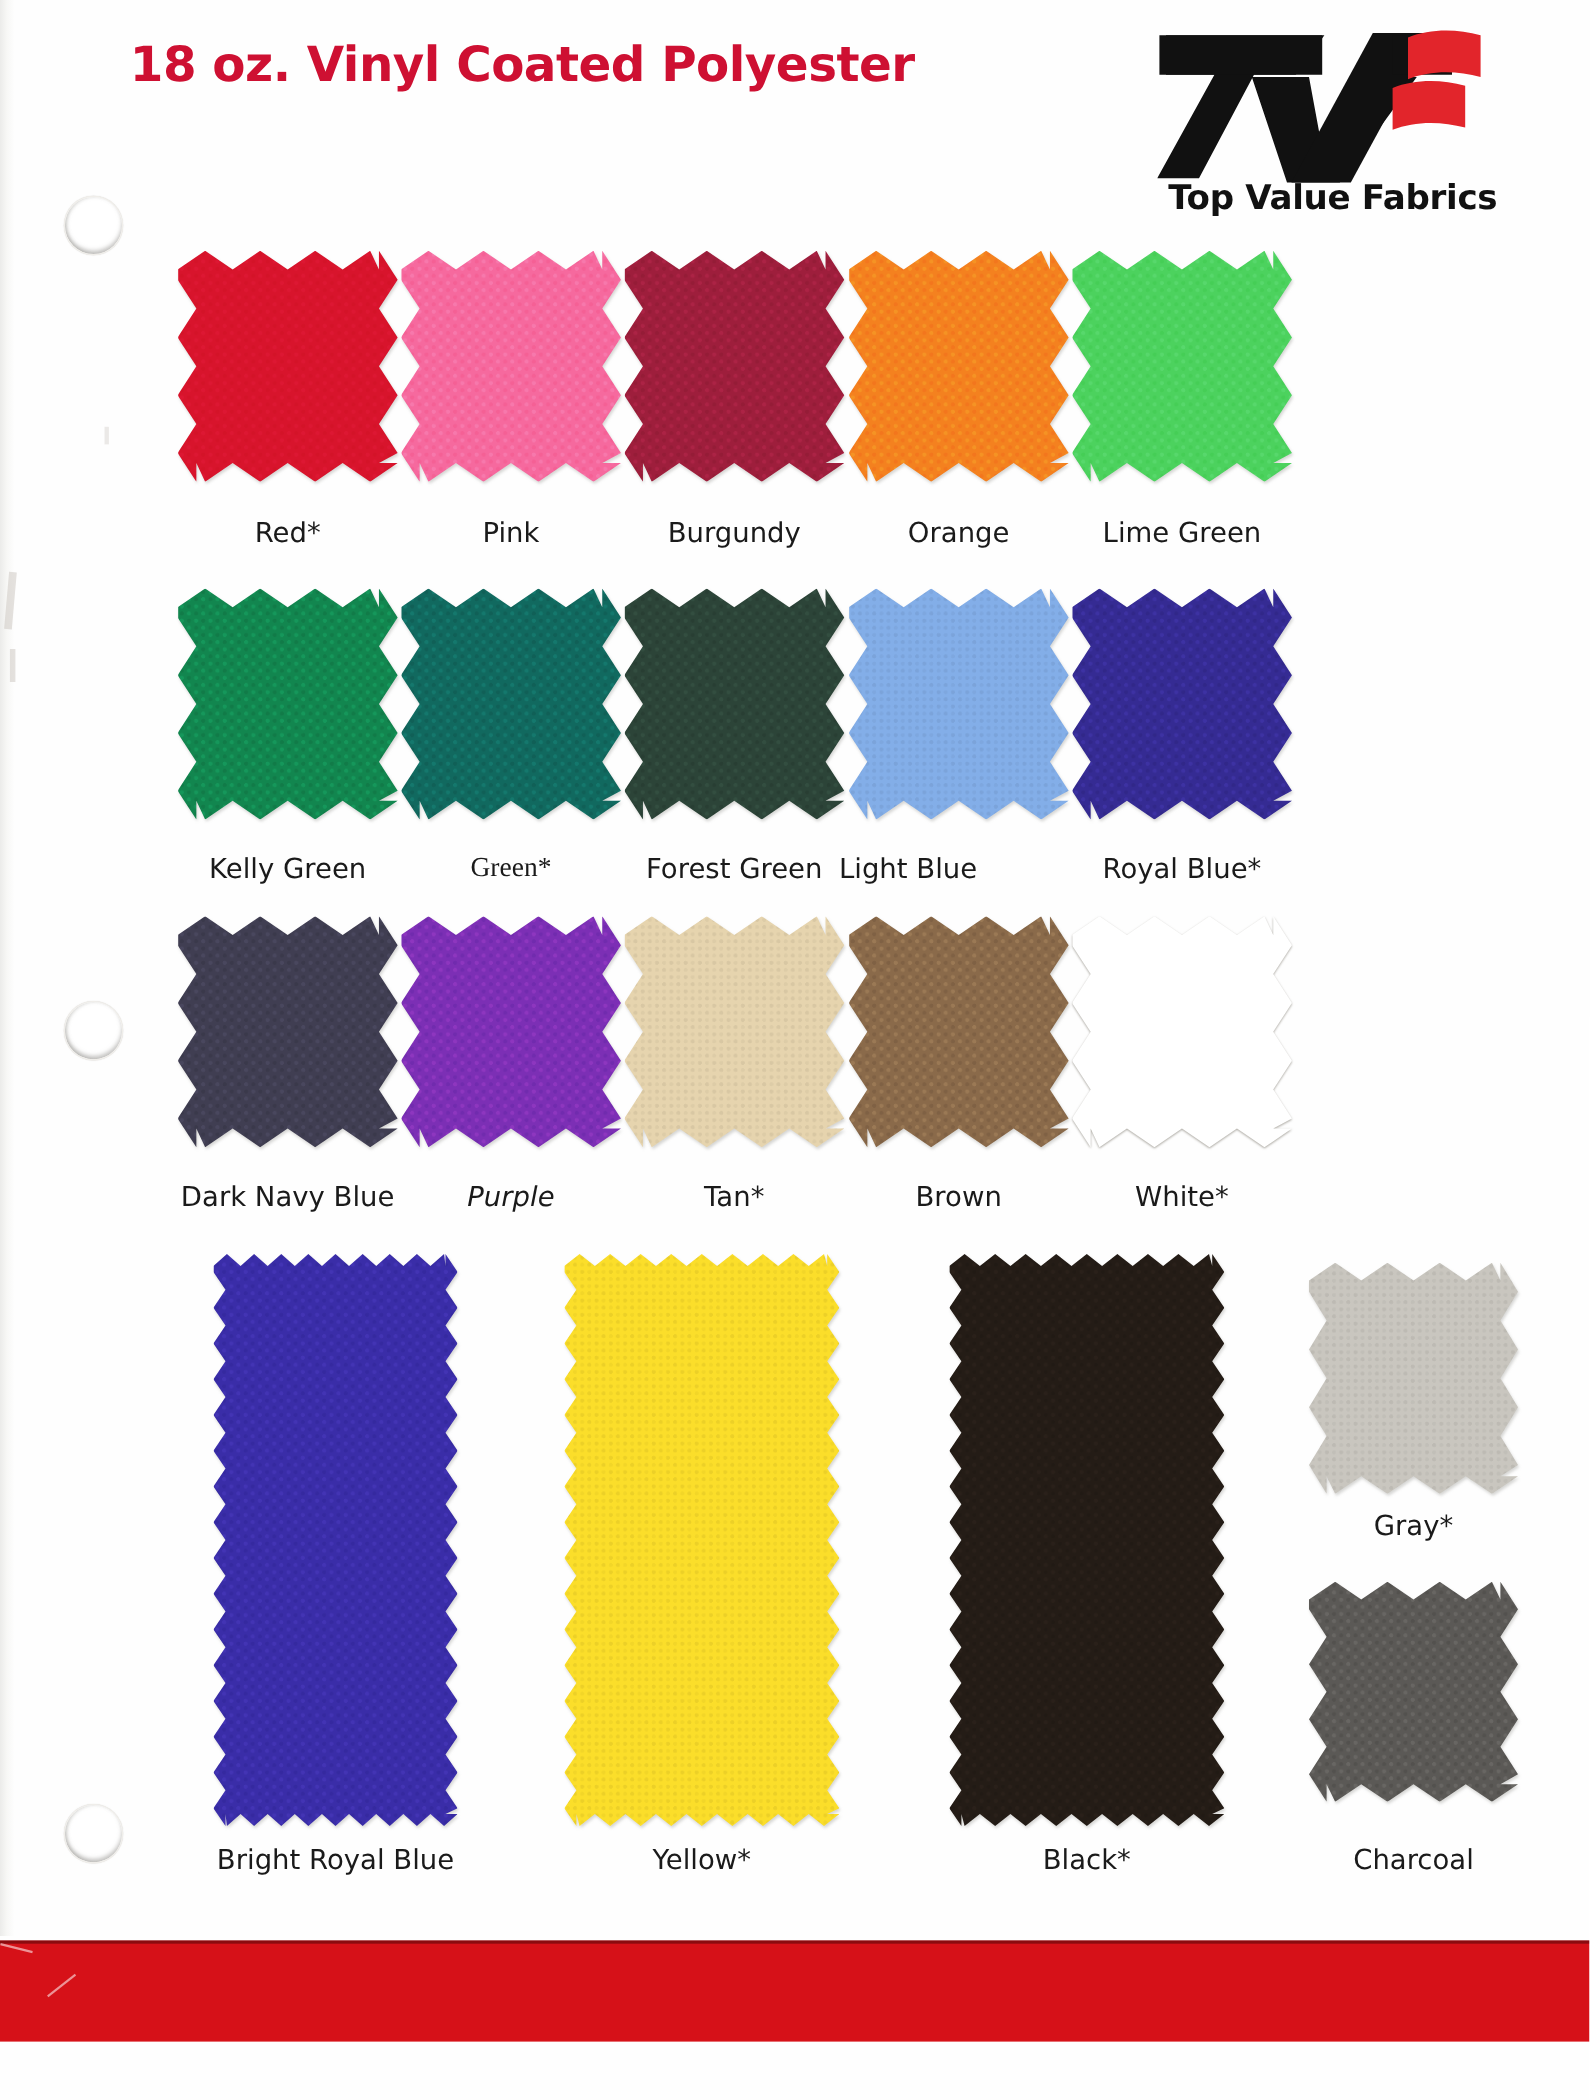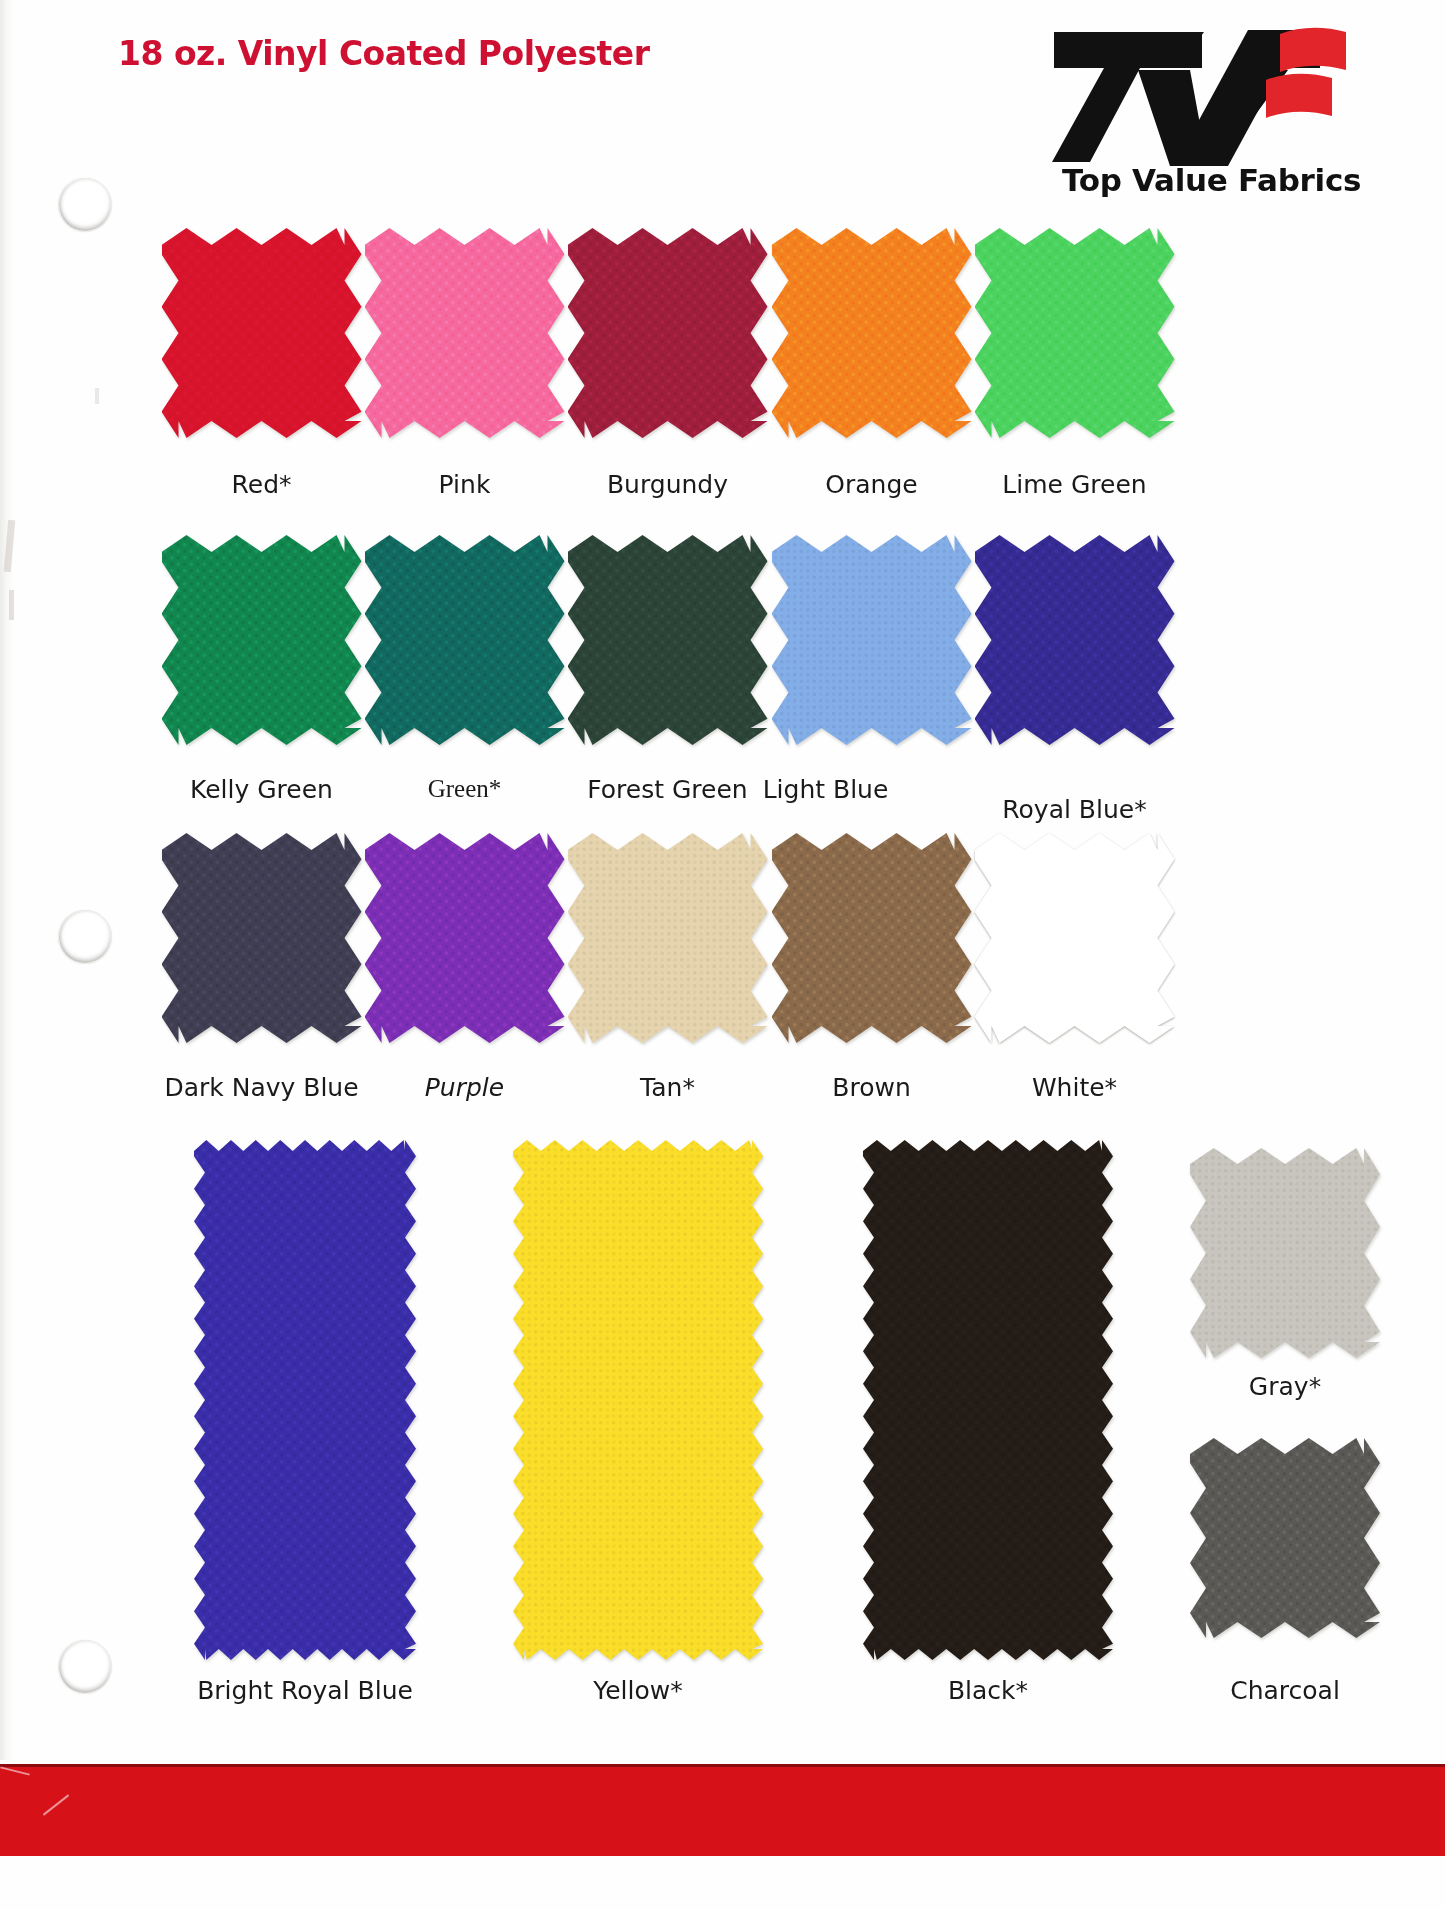--- a/index.html
+++ b/index.html
@@ -58,21 +58,21 @@
     top: 0;
     width: 1445px;
     height: 215px;
   }
   #title {
     position: absolute;
     left: 118px;
     top: 34px;
     font-family: "DejaVu Sans", sans-serif;
     font-weight: bold;
-    font-size: 33px;
+    font-size: 44px;
     letter-spacing: -0.5px;
     color: #CE1032;
     white-space: nowrap;
   }
 
   
   #logo {
     position: absolute;
     left: 1052px;
     top: 24px;
@@ -280,21 +280,21 @@
             <div class="swatch-body" style="background: rgb(131, 174, 232); clip-path: polygon(0px 17px, 25px 0px, 50px 17px, 75px 0px, 100px 17px, 125px 0px, 150px 17px, 175px 0px, 183px 17px, 183px 0px, 200px 26.3px, 183px 52.5px, 200px 78.8px, 183px 105px, 200px 131.3px, 183px 157.5px, 200px 183.8px, 183px 193px, 200px 193px, 175px 210px, 150px 193px, 125px 210px, 100px 193px, 75px 210px, 50px 193px, 25px 210px, 17px 193px, 17px 210px, 0px 183.8px, 17px 157.5px, 0px 131.3px, 17px 105px, 0px 78.8px, 17px 52.5px, 0px 26.3px);"></div>
             <div class="weave light" style="clip-path: polygon(0px 17px, 25px 0px, 50px 17px, 75px 0px, 100px 17px, 125px 0px, 150px 17px, 175px 0px, 183px 17px, 183px 0px, 200px 26.3px, 183px 52.5px, 200px 78.8px, 183px 105px, 200px 131.3px, 183px 157.5px, 200px 183.8px, 183px 193px, 200px 193px, 175px 210px, 150px 193px, 125px 210px, 100px 193px, 75px 210px, 50px 193px, 25px 210px, 17px 193px, 17px 210px, 0px 183.8px, 17px 157.5px, 0px 131.3px, 17px 105px, 0px 78.8px, 17px 52.5px, 0px 26.3px);"></div>
           </div>
           <div class="label" style="position: absolute; top: 775px; left: 724px; width: 203px;">Light Blue</div>
         </div>
         <div class="cell" style="left: 0px; top: 0px; position: absolute;">
           <div class="swatch" style="position: absolute; left: 974.5px; top: 535px; width: 200px; height: 210px;">
             <div class="swatch-body" style="background: rgb(53, 43, 147); clip-path: polygon(0px 17px, 25px 0px, 50px 17px, 75px 0px, 100px 17px, 125px 0px, 150px 17px, 175px 0px, 183px 17px, 183px 0px, 200px 26.3px, 183px 52.5px, 200px 78.8px, 183px 105px, 200px 131.3px, 183px 157.5px, 200px 183.8px, 183px 193px, 200px 193px, 175px 210px, 150px 193px, 125px 210px, 100px 193px, 75px 210px, 50px 193px, 25px 210px, 17px 193px, 17px 210px, 0px 183.8px, 17px 157.5px, 0px 131.3px, 17px 105px, 0px 78.8px, 17px 52.5px, 0px 26.3px);"></div>
             <div class="weave" style="clip-path: polygon(0px 17px, 25px 0px, 50px 17px, 75px 0px, 100px 17px, 125px 0px, 150px 17px, 175px 0px, 183px 17px, 183px 0px, 200px 26.3px, 183px 52.5px, 200px 78.8px, 183px 105px, 200px 131.3px, 183px 157.5px, 200px 183.8px, 183px 193px, 200px 193px, 175px 210px, 150px 193px, 125px 210px, 100px 193px, 75px 210px, 50px 193px, 25px 210px, 17px 193px, 17px 210px, 0px 183.8px, 17px 157.5px, 0px 131.3px, 17px 105px, 0px 78.8px, 17px 52.5px, 0px 26.3px);"></div>
           </div>
-          <div class="label" style="position: absolute; top: 775px; left: 973px; width: 203px; margin-top: 20px;">Royal Blue*</div>
+          <div class="label" style="position: absolute; top: 775px; left: 973px; width: 203px;">Royal Blue*</div>
         </div>
       </div>
       <div class="grid-row" style="top: 0px;">
         <div class="cell" style="left: 0px; top: 0px; position: absolute;">
           <div class="swatch" style="position: absolute; left: 161.5px; top: 833px; width: 200px; height: 210px;">
             <div class="swatch-body" style="background: rgb(64, 62, 82); clip-path: polygon(0px 17px, 25px 0px, 50px 17px, 75px 0px, 100px 17px, 125px 0px, 150px 17px, 175px 0px, 183px 17px, 183px 0px, 200px 26.3px, 183px 52.5px, 200px 78.8px, 183px 105px, 200px 131.3px, 183px 157.5px, 200px 183.8px, 183px 193px, 200px 193px, 175px 210px, 150px 193px, 125px 210px, 100px 193px, 75px 210px, 50px 193px, 25px 210px, 17px 193px, 17px 210px, 0px 183.8px, 17px 157.5px, 0px 131.3px, 17px 105px, 0px 78.8px, 17px 52.5px, 0px 26.3px);"></div>
             <div class="weave" style="clip-path: polygon(0px 17px, 25px 0px, 50px 17px, 75px 0px, 100px 17px, 125px 0px, 150px 17px, 175px 0px, 183px 17px, 183px 0px, 200px 26.3px, 183px 52.5px, 200px 78.8px, 183px 105px, 200px 131.3px, 183px 157.5px, 200px 183.8px, 183px 193px, 200px 193px, 175px 210px, 150px 193px, 125px 210px, 100px 193px, 75px 210px, 50px 193px, 25px 210px, 17px 193px, 17px 210px, 0px 183.8px, 17px 157.5px, 0px 131.3px, 17px 105px, 0px 78.8px, 17px 52.5px, 0px 26.3px);"></div>
           </div>
           <div class="label" style="position: absolute; top: 1073px; left: 160px; width: 203px;">Dark Navy Blue</div>
         </div>

